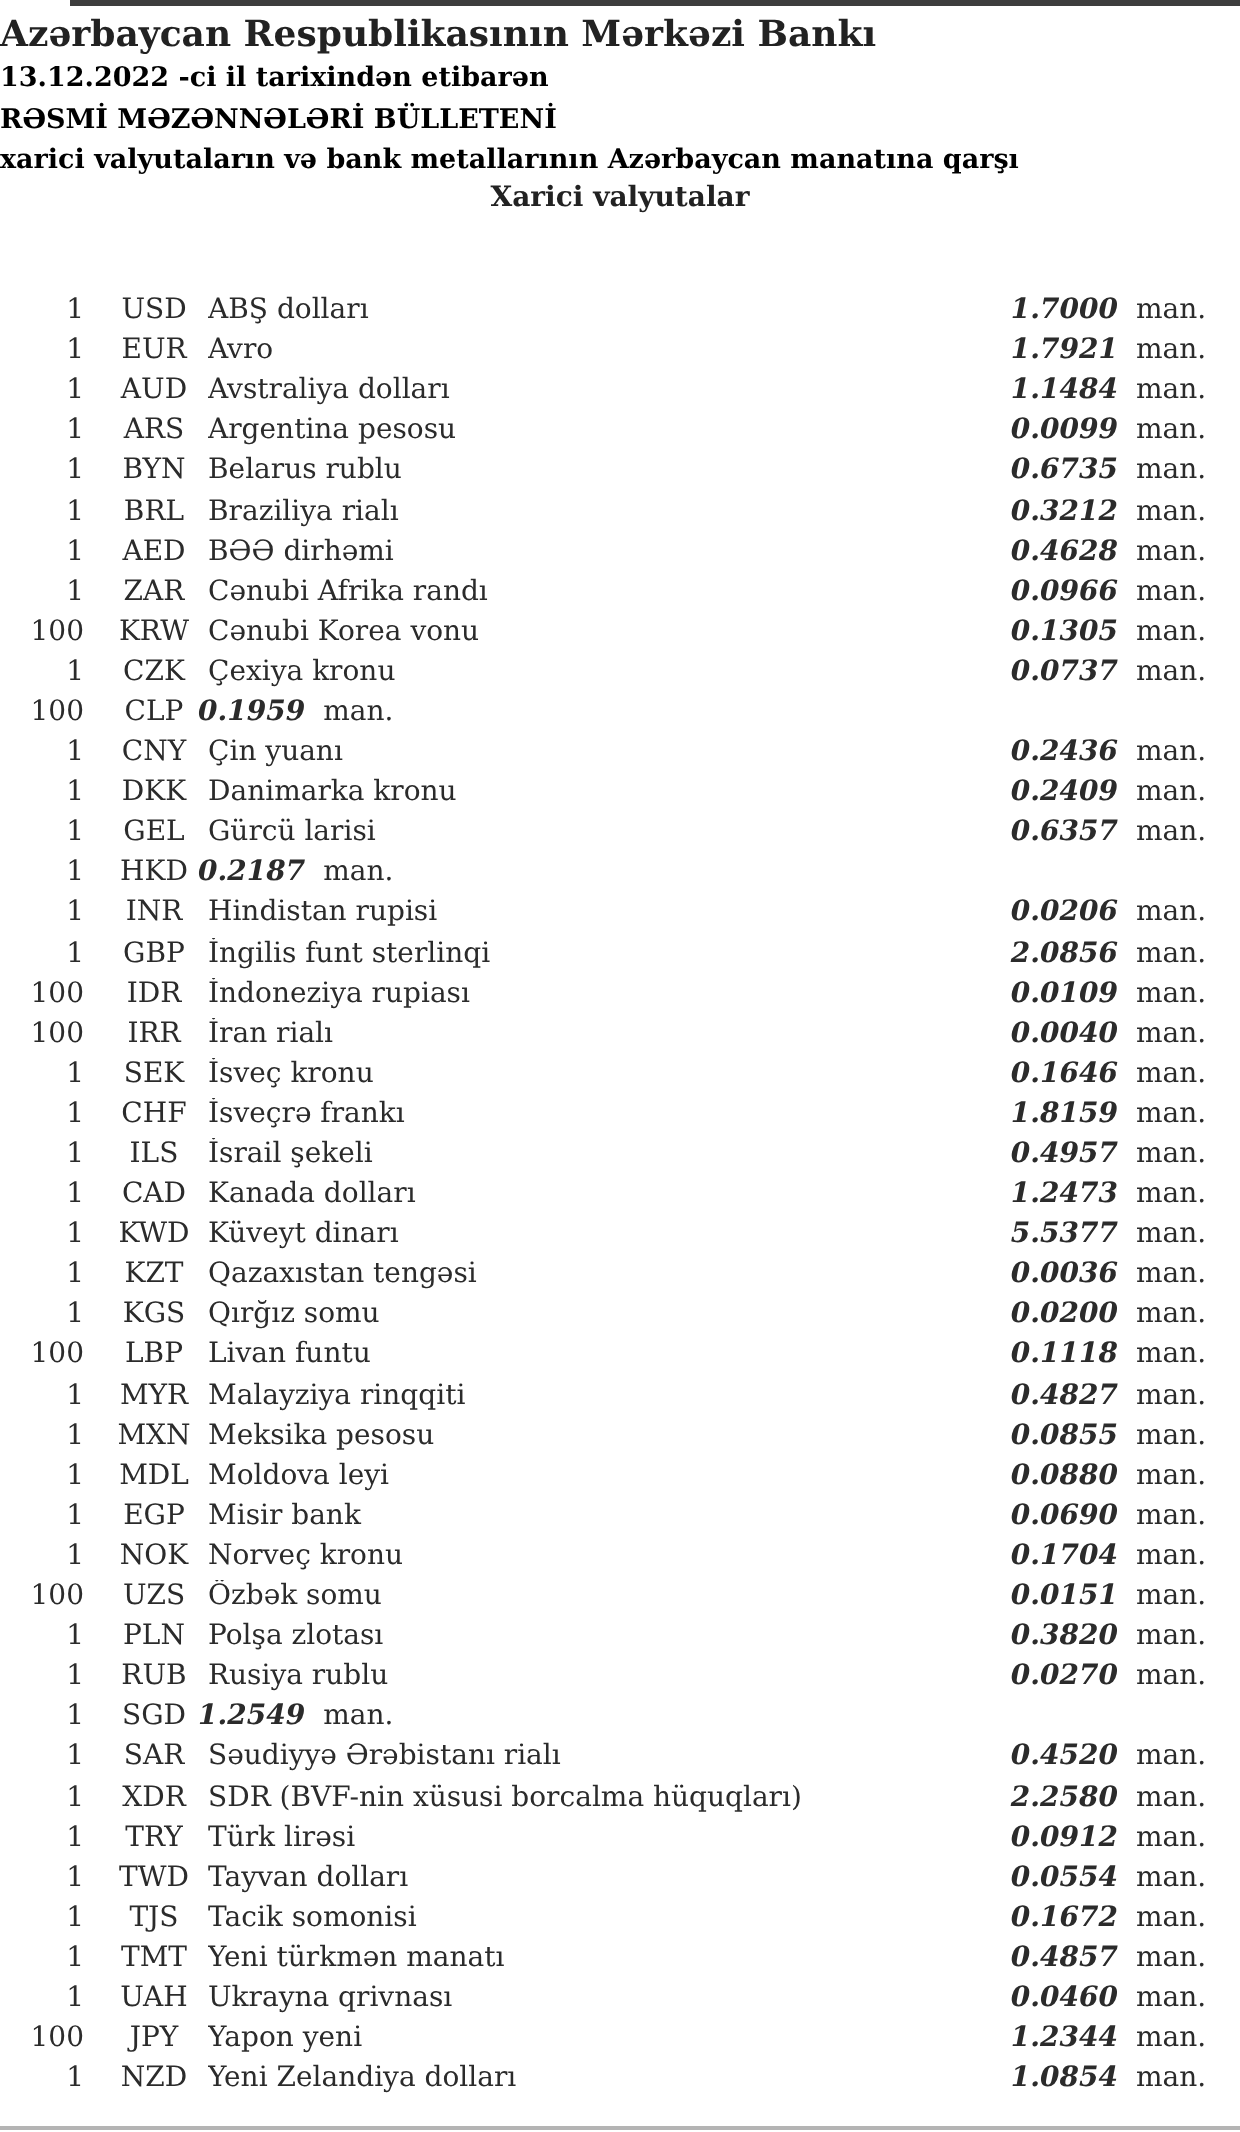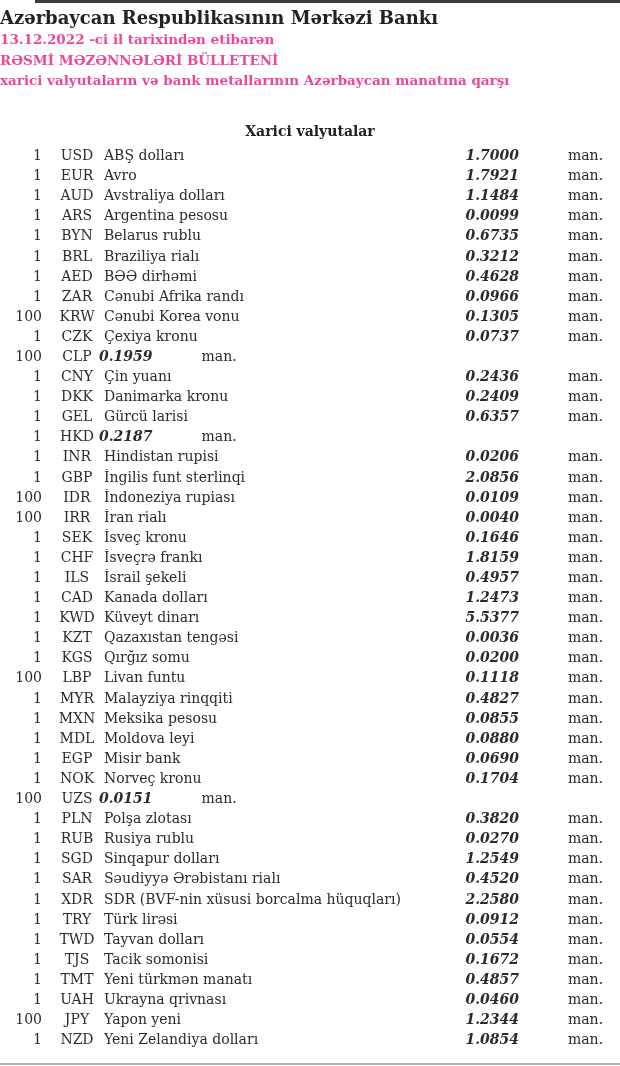--- a/index.html
+++ b/index.html
@@ -30,24 +30,23 @@
     font-weight: bold;
   }
   .title {
     font-size: 18px;
     line-height: 23px;
     color: #222222;
   }
   .subline {
     font-size: 13.5px;
     line-height: 20.5px;
-    color: #ec4899;
+    color: #000000;
   }
   .section-title {
-    margin-top: 32px;
     text-align: center;
     font-weight: bold;
     font-size: 14px;
     line-height: 17px;
     color: #222222;
   }
   .rates {
     position: absolute;
     top: 145px;
     left: 0;
@@ -58,21 +57,21 @@
     align-items: center;
     height: 20.1px;
     font-size: 14px;
     padding-right: 14px;
     white-space: nowrap;
   }
   .c-nom  { flex: none; width: 42px; text-align: right; }
   .c-code { flex: none; width: 44px; margin-left: 13px; text-align: center; }
   .c-name { flex: 1; margin-left: 5px; overflow: hidden; }
   .c-rate { flex: none; font-weight: bold; font-style: italic; }
-  .c-unit { flex: none; width: 47px; padding-left: 9px; box-sizing: border-box; margin-left: 40px; }
+  .c-unit { flex: none; width: 47px; padding-left: 9px; box-sizing: border-box; }
 </style>
 </head>
 <body>
 
 <div class="page">
   <div class="top-rule"></div>
 
   <div class="header">
     <div class="title">Azərbaycan Respublikasının Mərkəzi Bankı</div>
     <div class="subline">13.12.2022 -ci il tarixindən etibarən</div>
@@ -333,20 +332,21 @@
     <span class="c-nom">1</span>
     <span class="c-code">NOK</span>
     <span class="c-name">Norveç kronu</span>
     <span class="c-rate">0.1704</span>
     <span class="c-unit">man.</span>
   </div>
 
   <div class="row">
     <span class="c-nom">100</span>
     <span class="c-code">UZS</span>
+    <span class="c-name">Özbək somu</span>
     <span class="c-rate">0.0151</span>
     <span class="c-unit">man.</span>
   </div>
 
   <div class="row">
     <span class="c-nom">1</span>
     <span class="c-code">PLN</span>
     <span class="c-name">Polşa zlotası</span>
     <span class="c-rate">0.3820</span>
     <span class="c-unit">man.</span>
@@ -356,21 +356,20 @@
     <span class="c-nom">1</span>
     <span class="c-code">RUB</span>
     <span class="c-name">Rusiya rublu</span>
     <span class="c-rate">0.0270</span>
     <span class="c-unit">man.</span>
   </div>
 
   <div class="row">
     <span class="c-nom">1</span>
     <span class="c-code">SGD</span>
-    <span class="c-name">Sinqapur dolları</span>
     <span class="c-rate">1.2549</span>
     <span class="c-unit">man.</span>
   </div>
 
   <div class="row">
     <span class="c-nom">1</span>
     <span class="c-code">SAR</span>
     <span class="c-name">Səudiyyə Ərəbistanı rialı</span>
     <span class="c-rate">0.4520</span>
     <span class="c-unit">man.</span>

